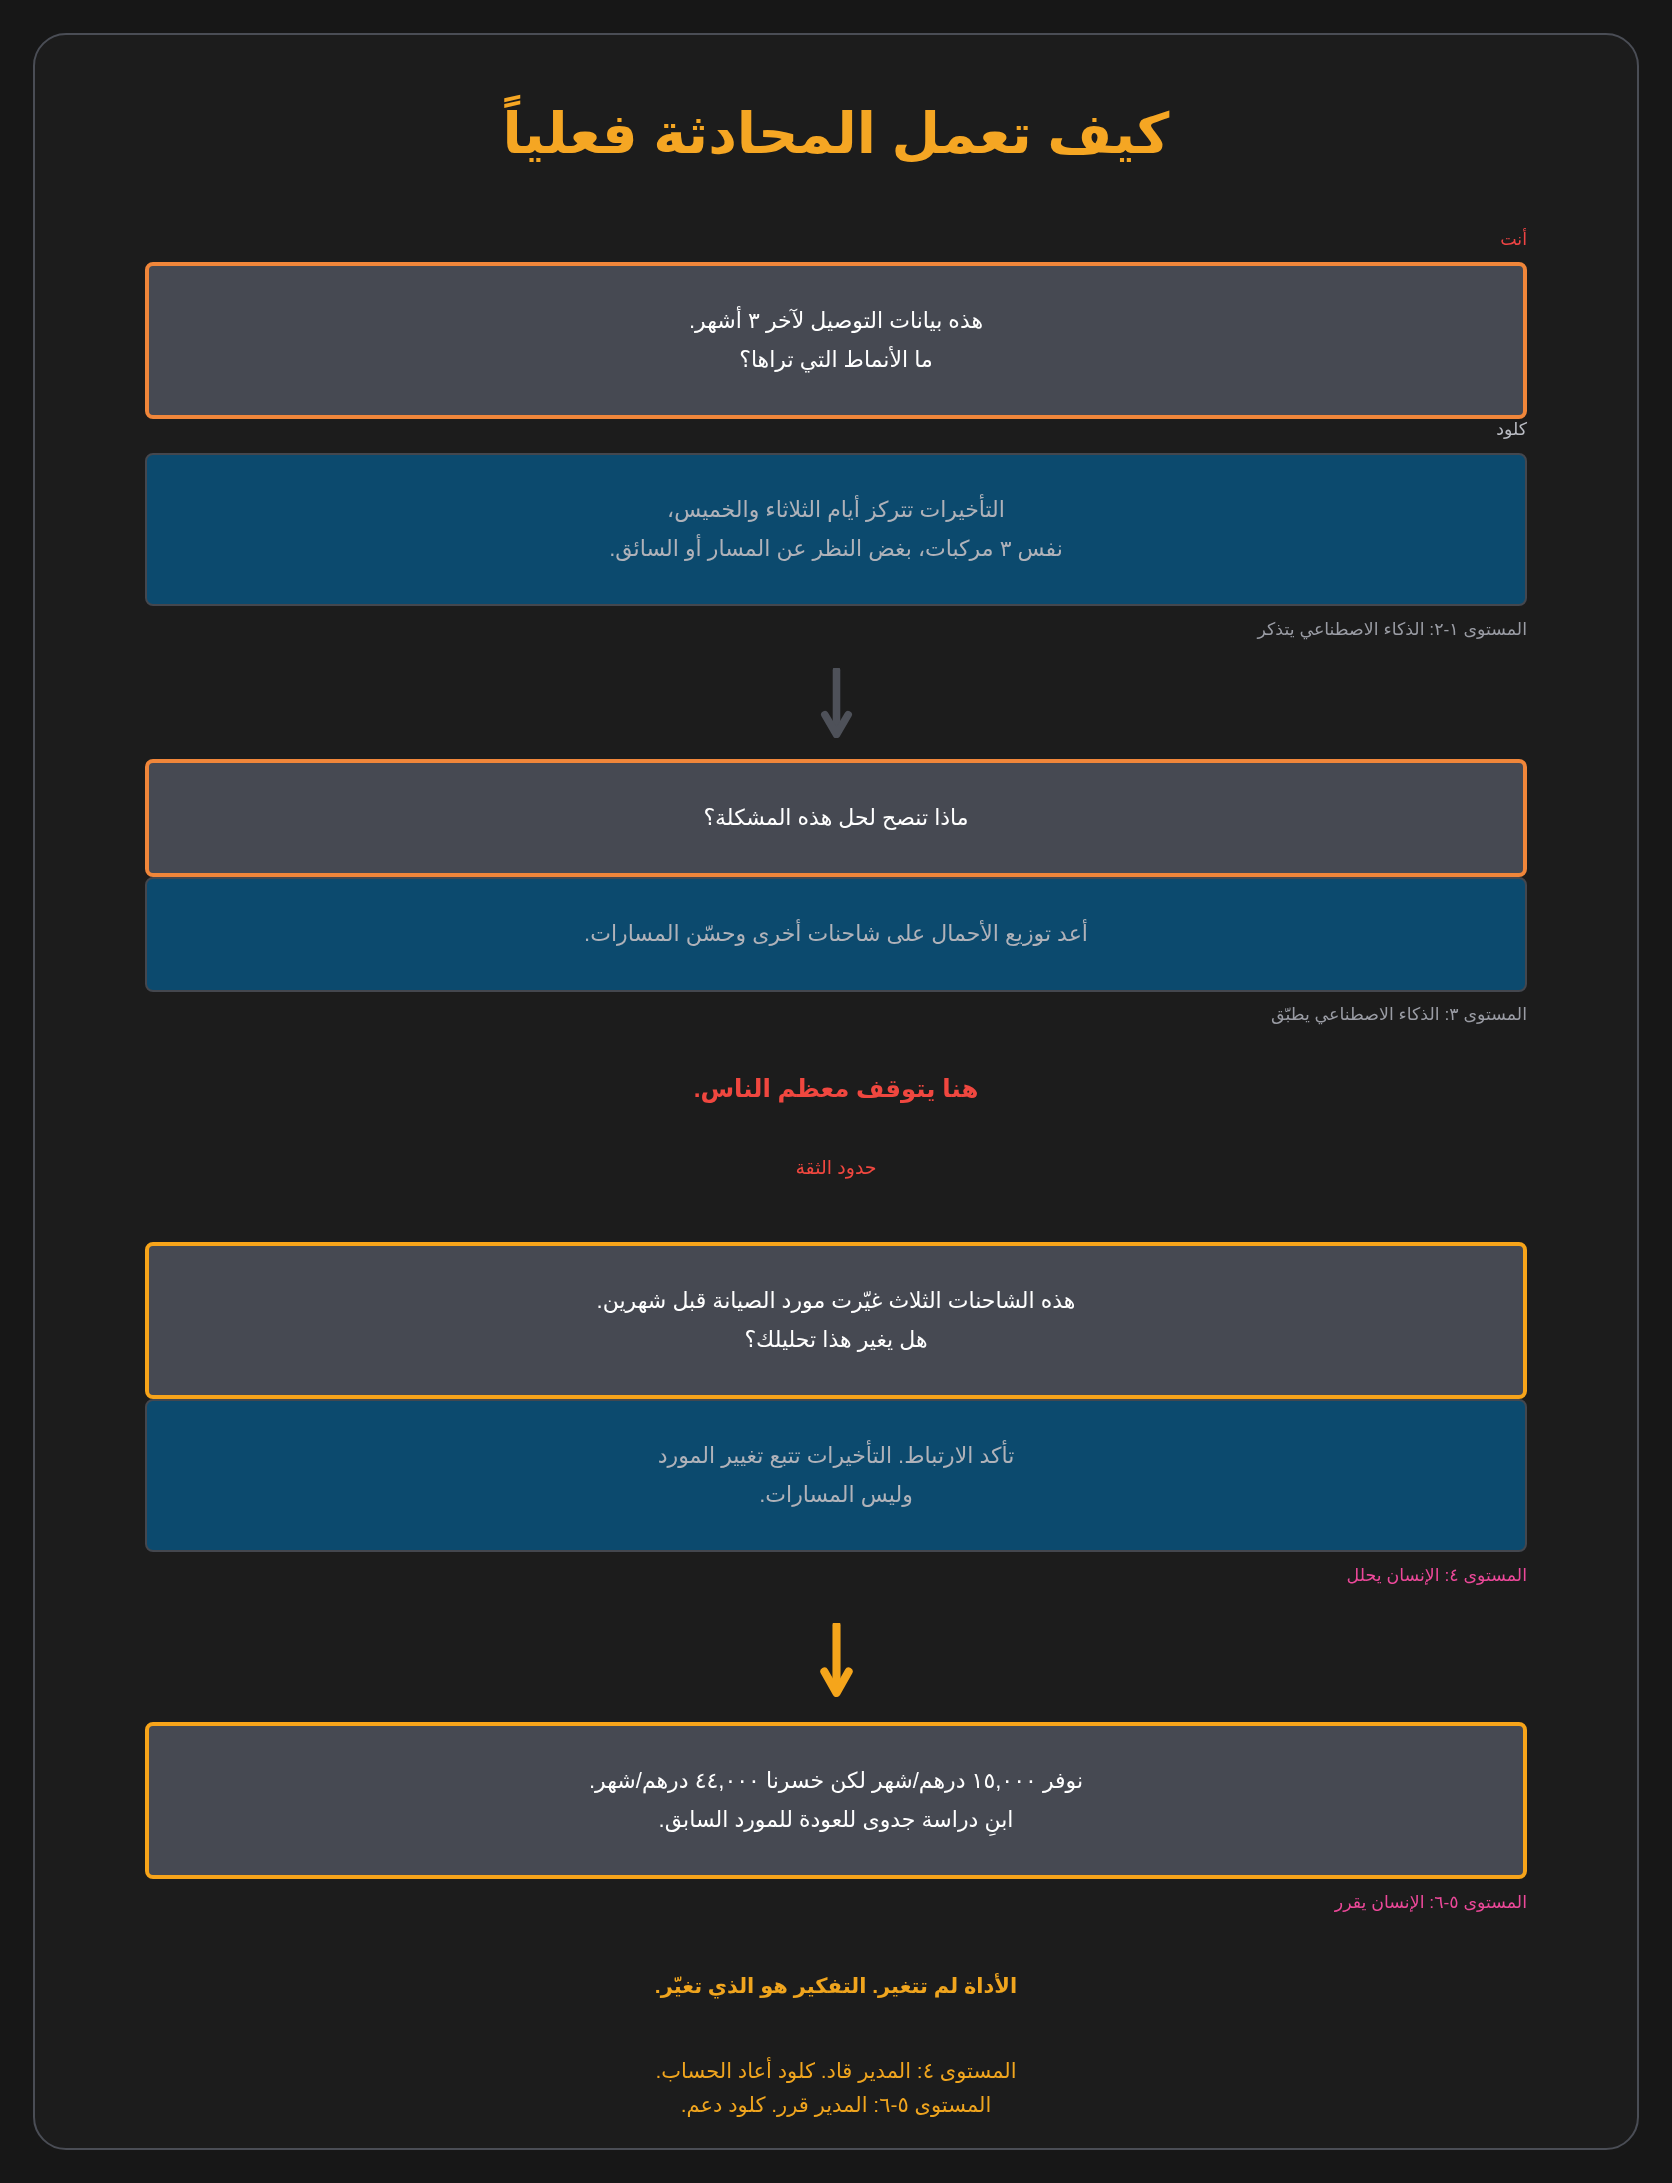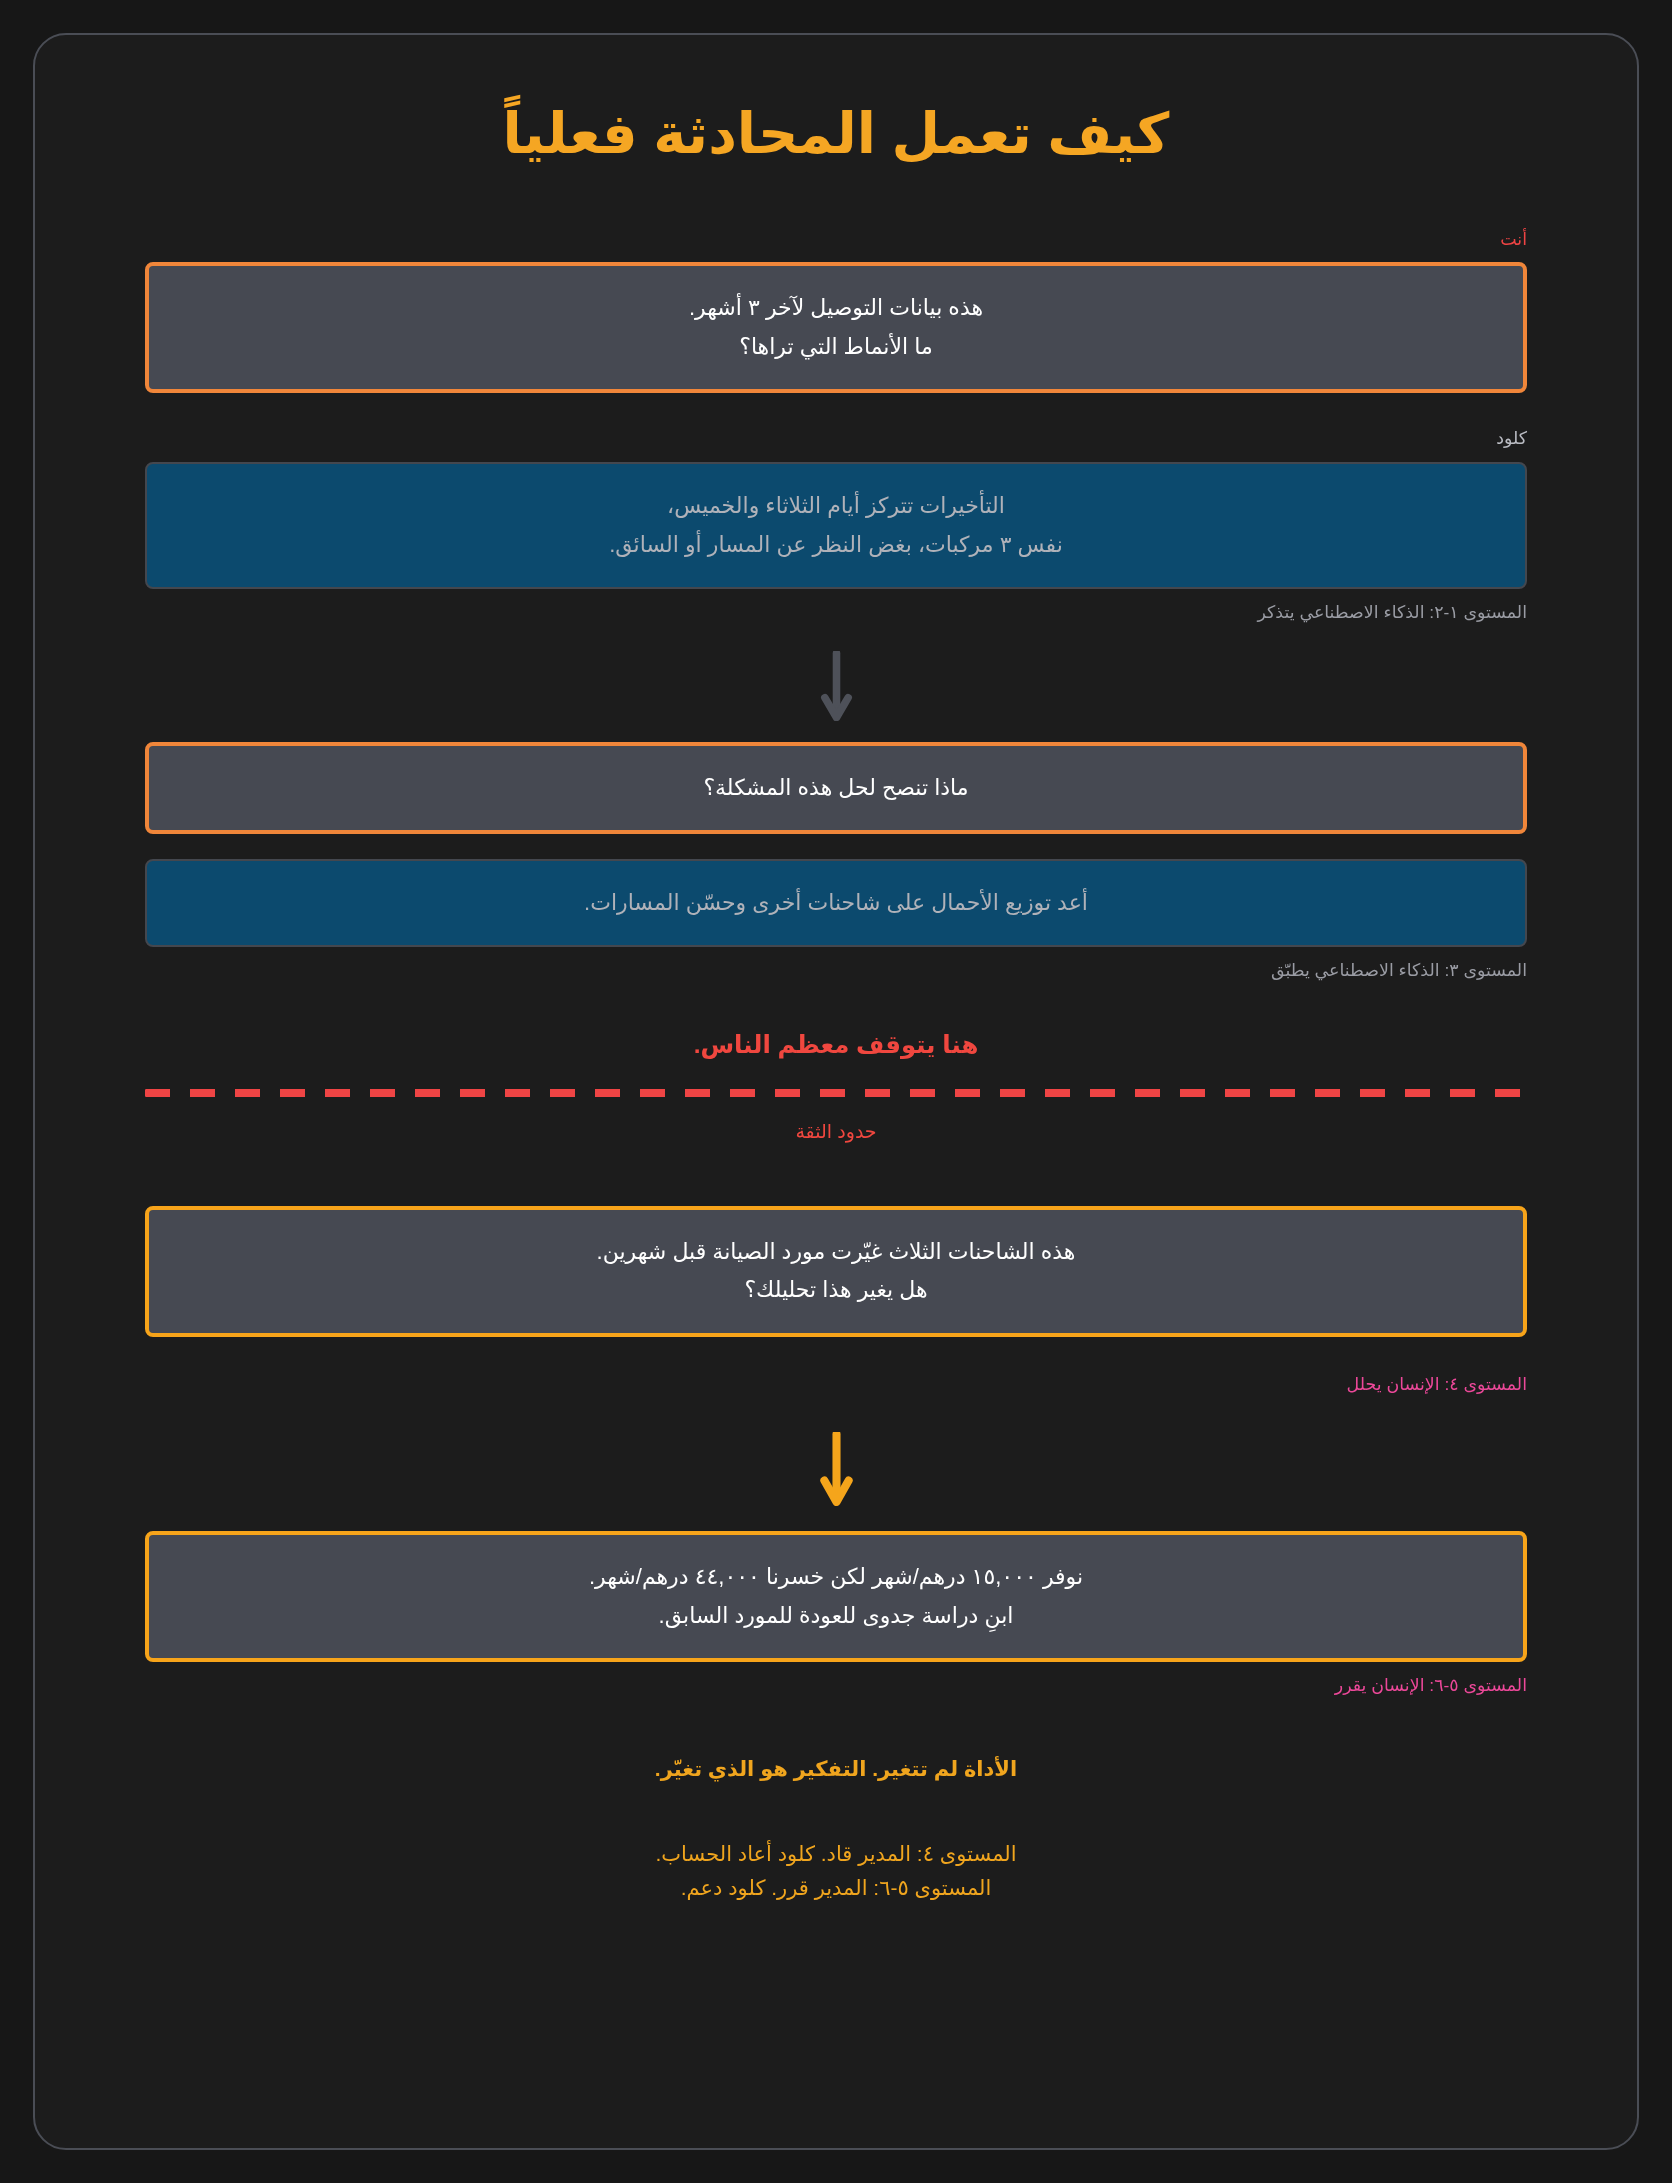--- a/index.html
+++ b/index.html
@@ -48,21 +48,21 @@
     line-height: 1.2;
     margin-bottom: 12.8px;
     text-align: right;
   }
   .speaker.you    { color: #ef4444; }
   .speaker.claude { color: #b9bbc2; }
 
   
   .bubble {
     border-radius: 8px;
-    padding: 23px 33px;
+    padding: 36px 33px;
     text-align: center;
     line-height: 1.75;
     font-size: 22px;
     white-space: pre-line;
   }
 
   .bubble.user {
     background: #464952;
     border: 4.1px solid #f0863a;
     color: #ffffff;
@@ -187,20 +187,22 @@
 
     <div class="stop-line">هنا يتوقف معظم الناس.</div>
     <div class="dashed-rule"></div>
     <div class="boundary-label">حدود الثقة</div>
 
     <div class="bubble user strong">هذه الشاحنات الثلاث غيّرت مورد الصيانة قبل شهرين.
 هل يغير هذا تحليلك؟</div>
 
     <div class="spacer-sm"></div>
 
+    <div class="bubble ai">تأكد الارتباط. التأخيرات تتبع تغيير المورد
+وليس المسارات.</div>
     <div class="level amber">المستوى ٤: الإنسان يحلل</div>
 
     <div class="arrow-wrap amber">
       <svg width="33" height="74" viewBox="0 0 56 128" aria-hidden="true">
         <line x1="28" y1="4" x2="28" y2="108" stroke="#f5a51b" stroke-width="14" stroke-linecap="round"></line>
         <polyline points="7,84 28,121 49,84" fill="none" stroke="#f5a51b" stroke-width="14" stroke-linecap="round" stroke-linejoin="round"></polyline>
       </svg>
     </div>
 
     <div class="bubble user strong">نوفر ١٥,٠٠٠ درهم/شهر لكن خسرنا ٤٤,٠٠٠ درهم/شهر.

